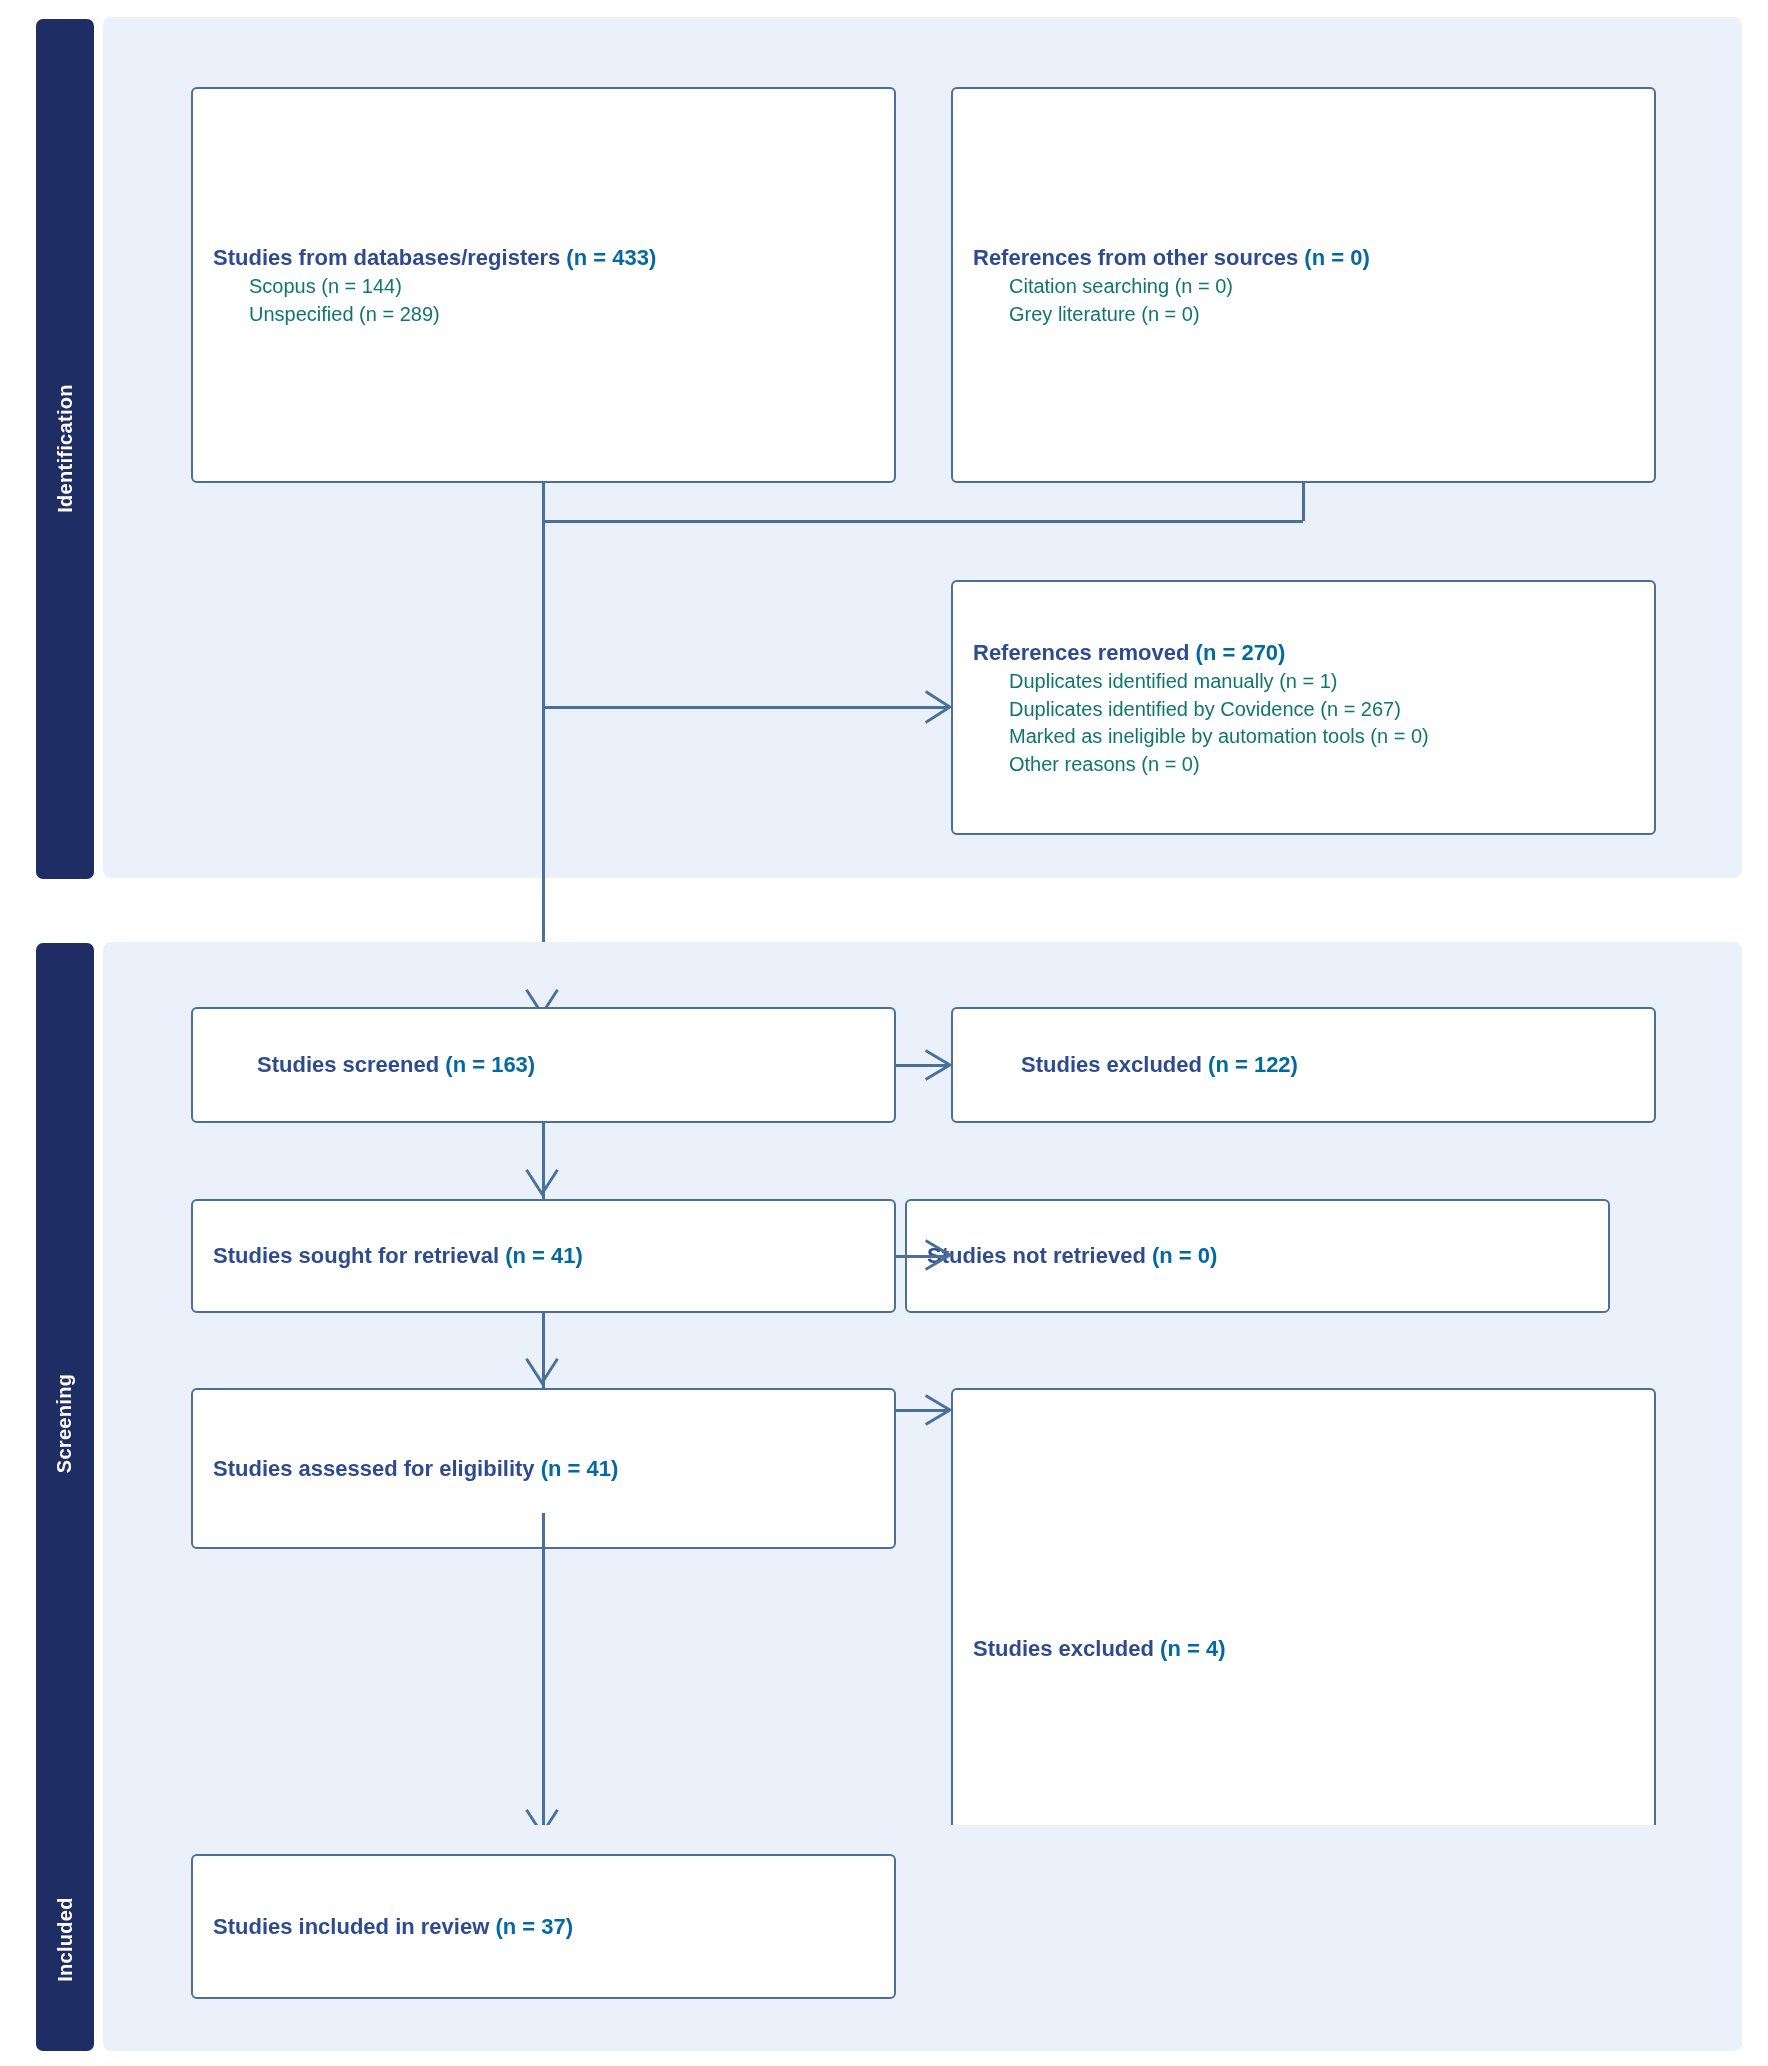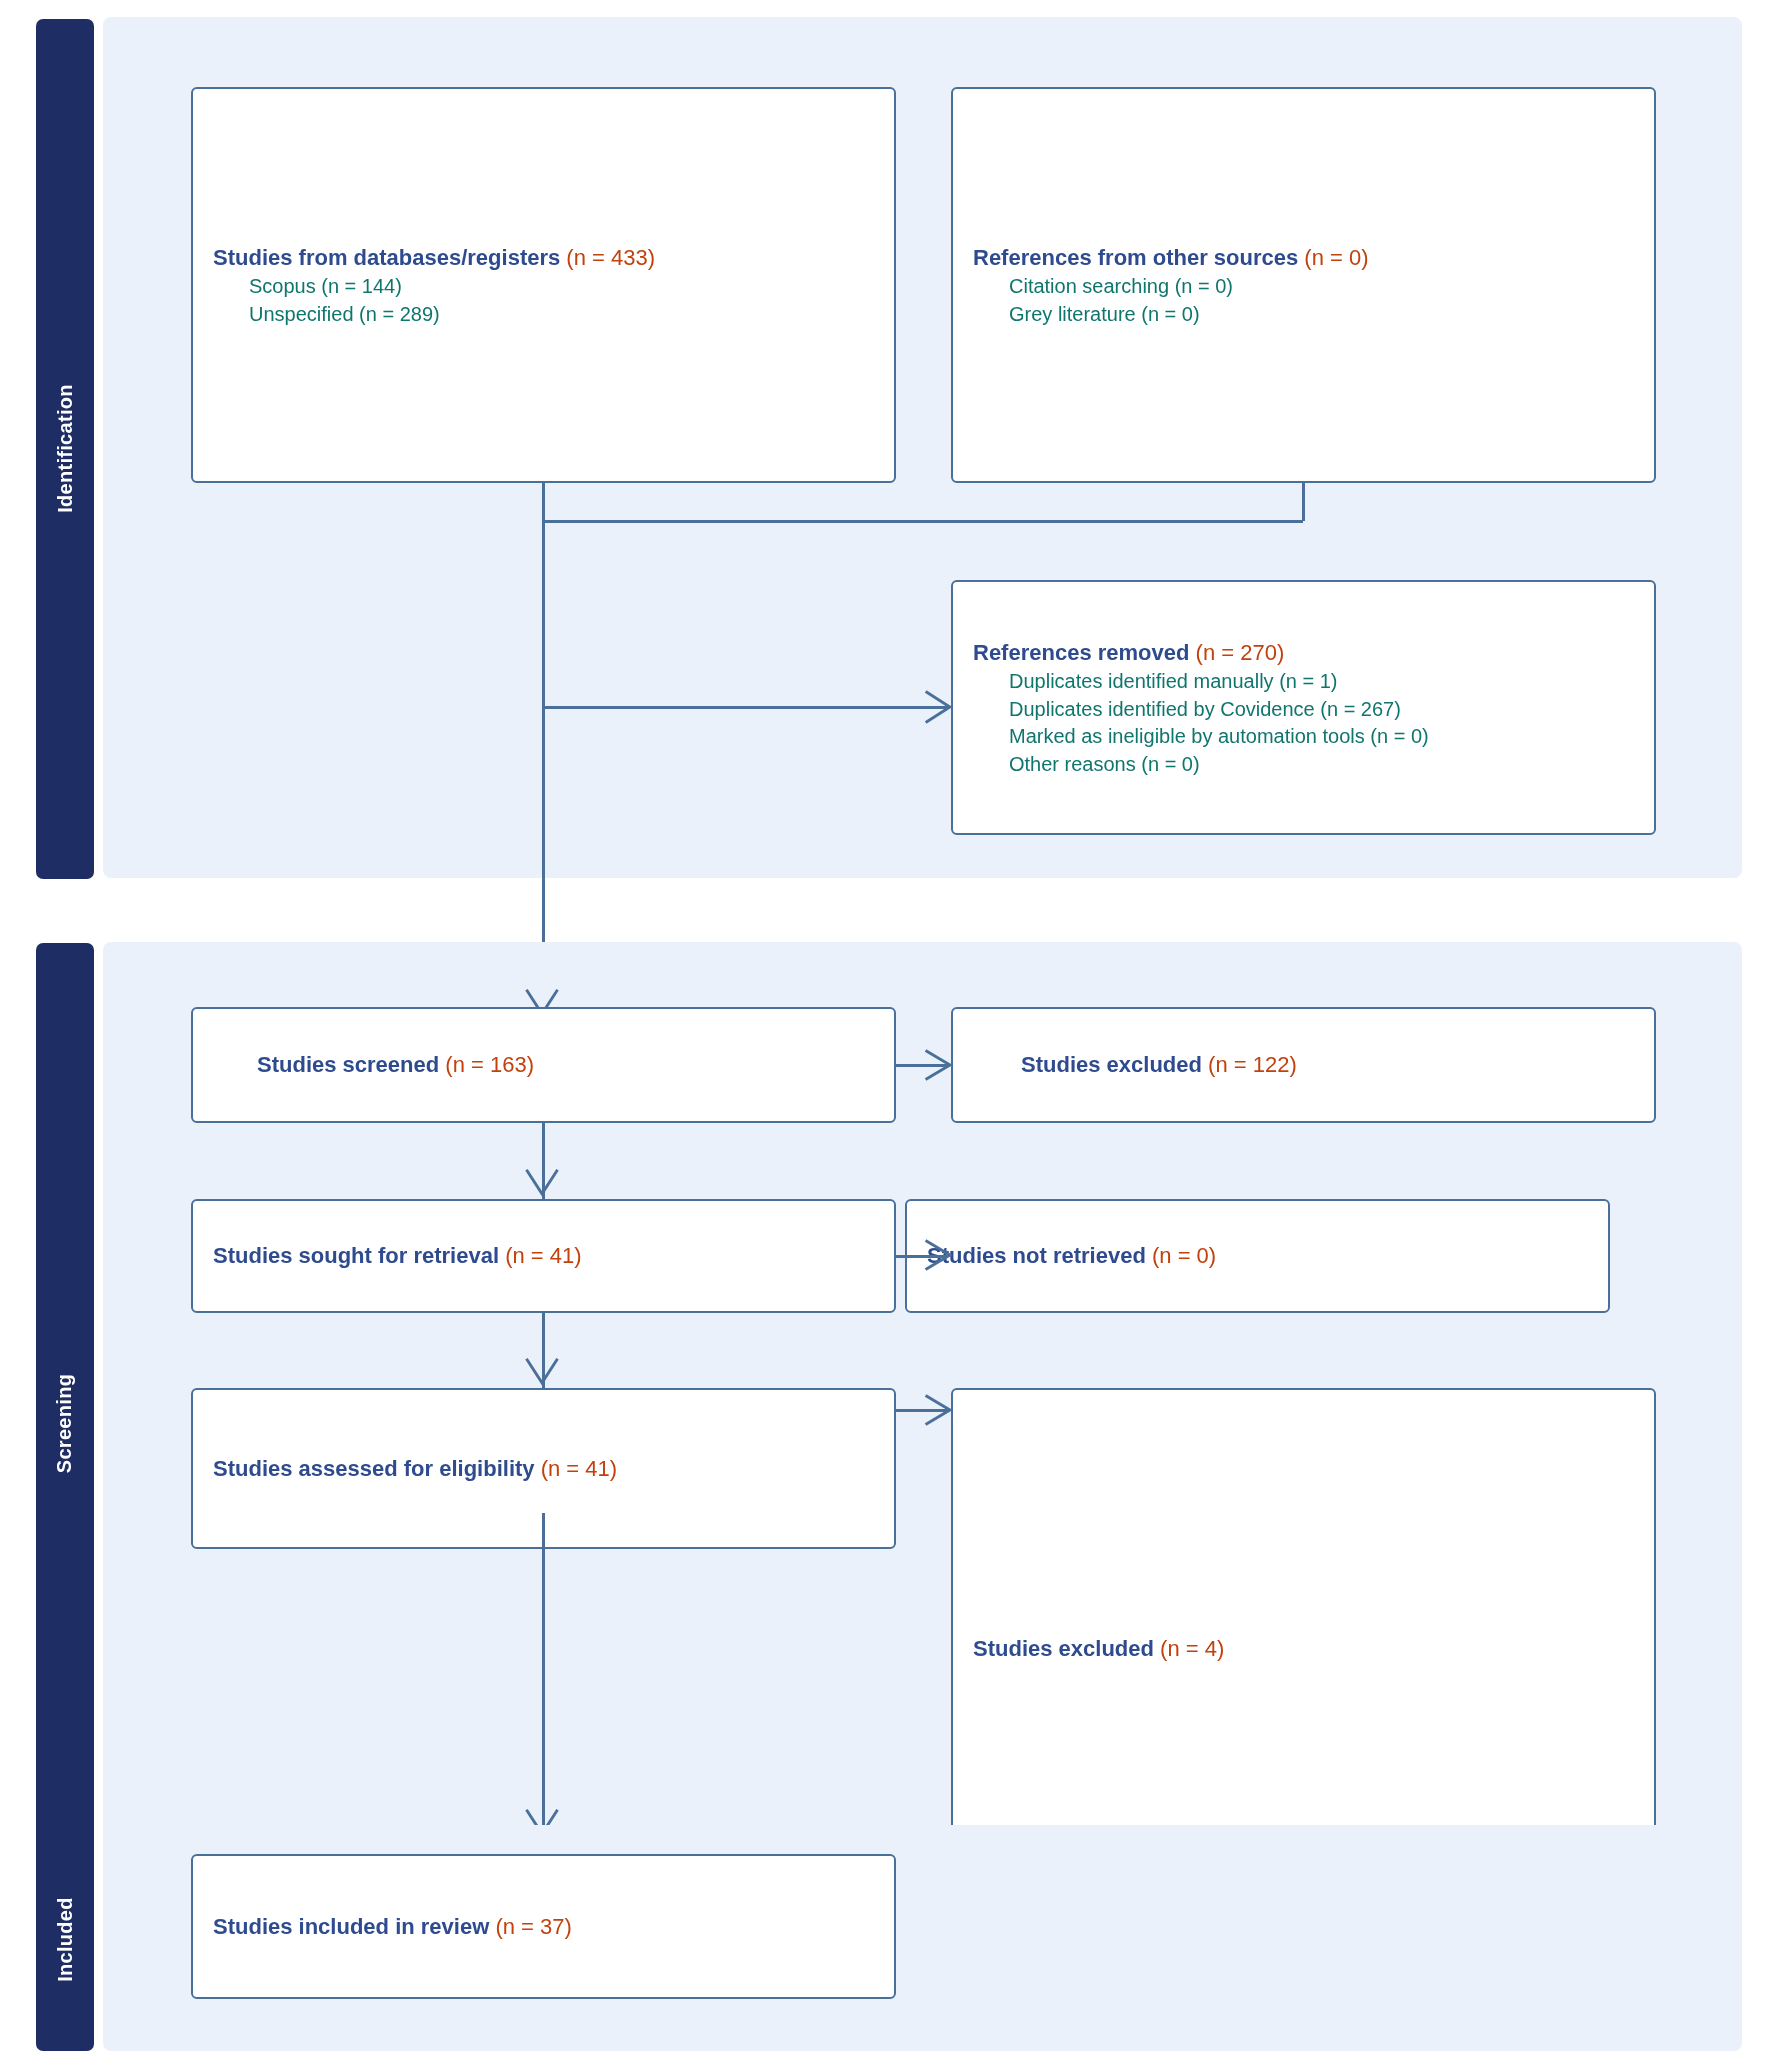--- a/index.html
+++ b/index.html
@@ -56,22 +56,22 @@
     padding: 0 20px;
   }
   .headline {
     color: #2f4b8f;
     font-size: 22px;
     font-weight: bold;
     line-height: 1.42;
     white-space: nowrap;
   }
   .headline .num {
-    color: #c2410c;
-    font-weight: normal;
+    color: #0369a1;
+    font-weight: bold;
   }
   .subline {
     color: #0f766e;
     font-size: 20px;
     font-weight: normal;
     line-height: 1.38;
     margin-left: 36px;
     white-space: nowrap;
   }
 

